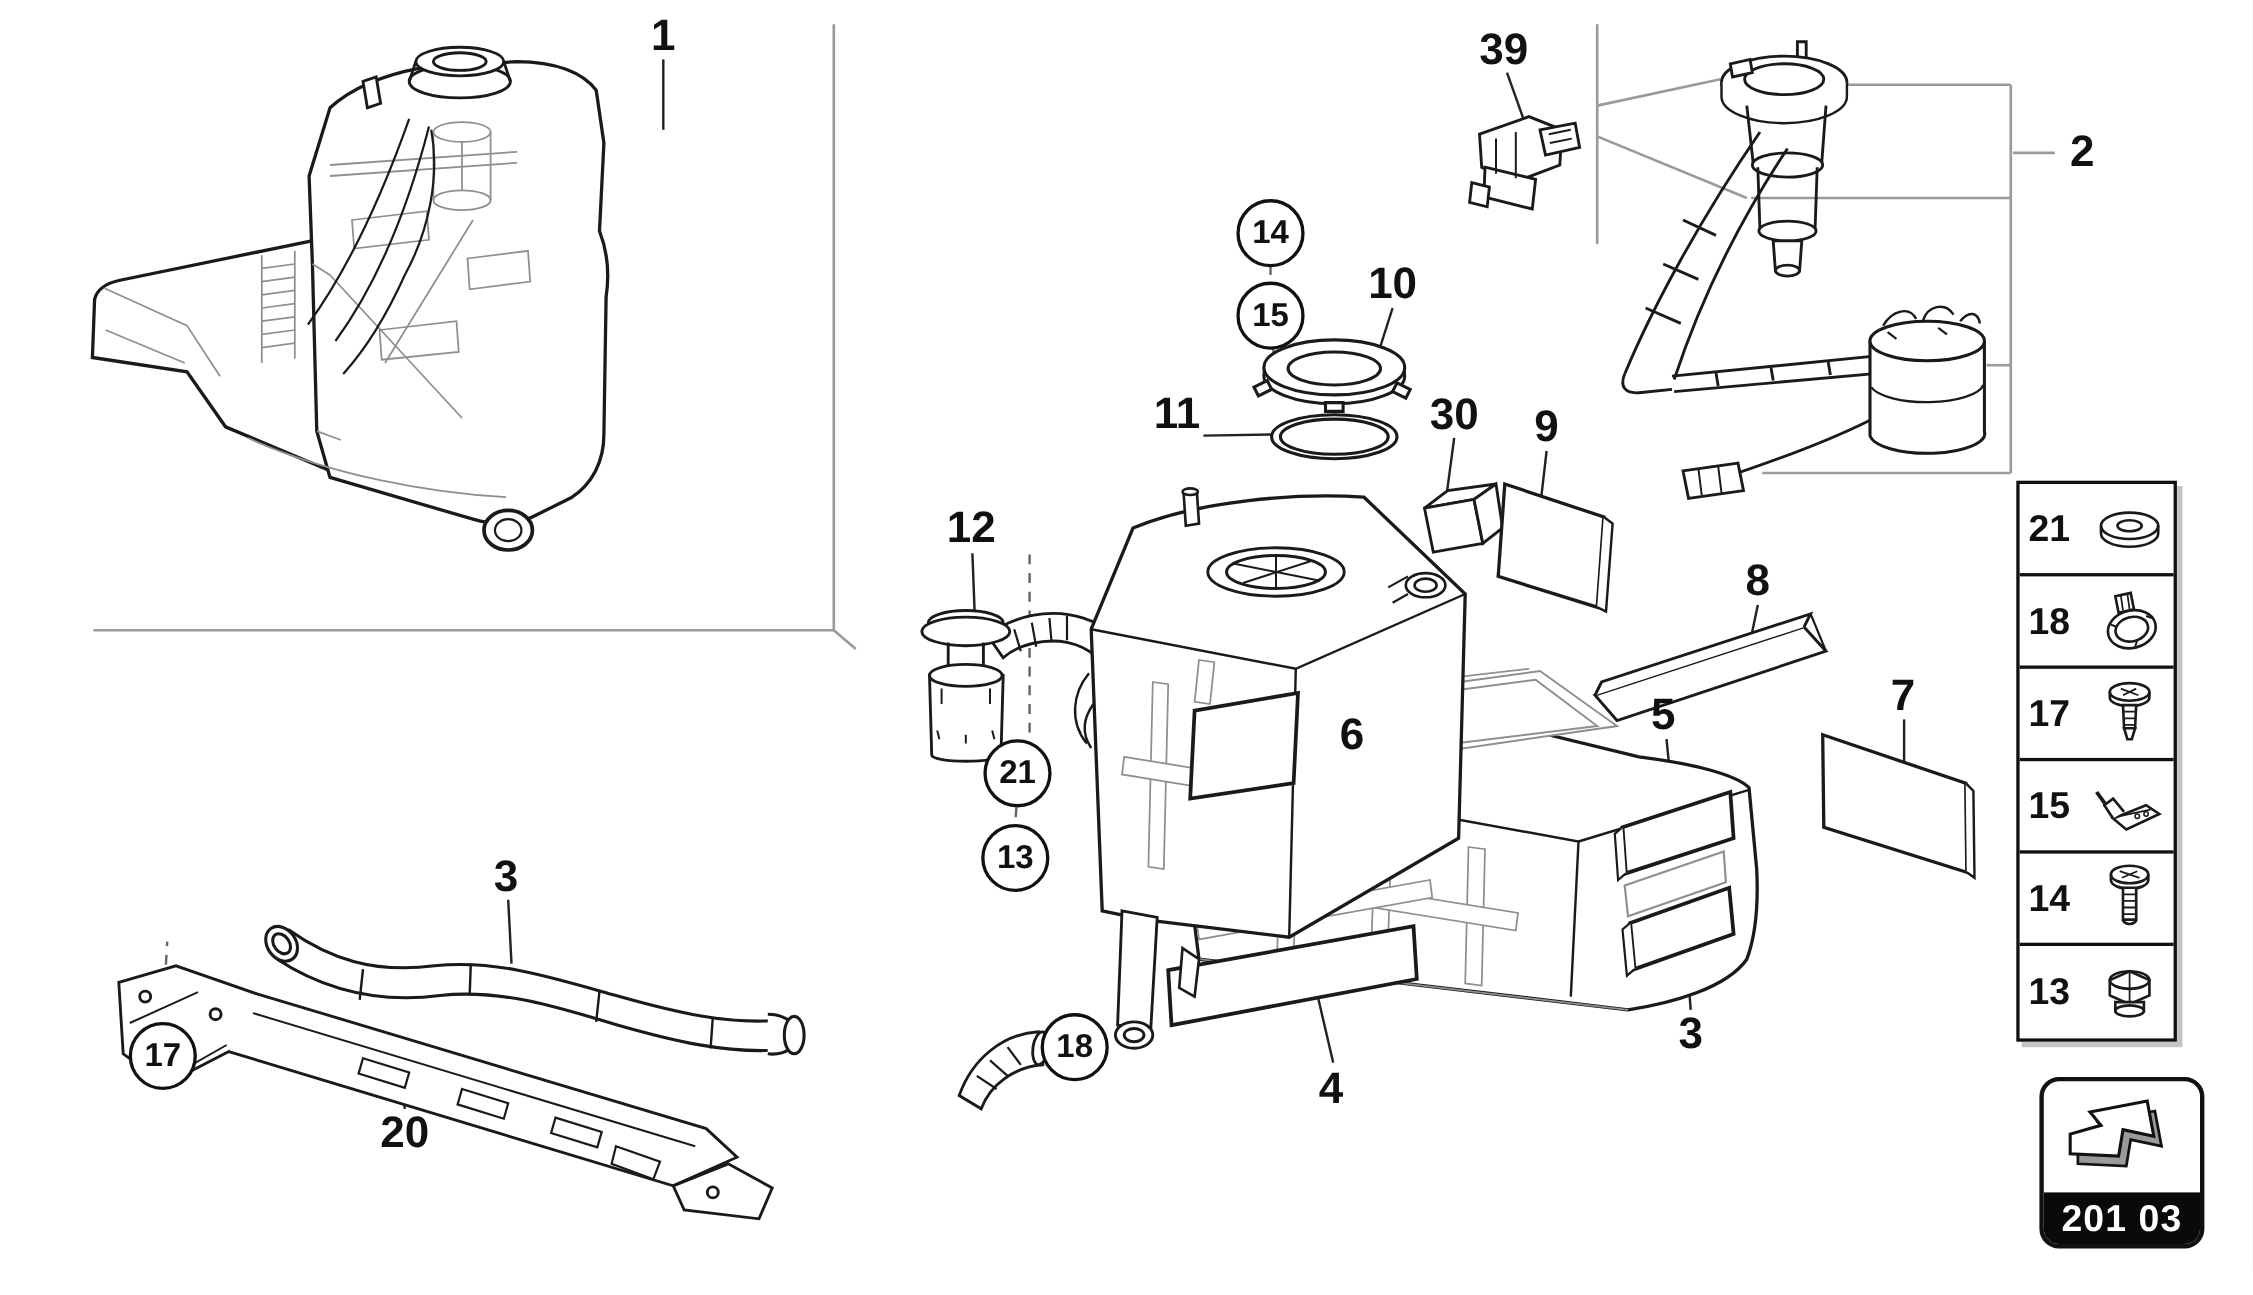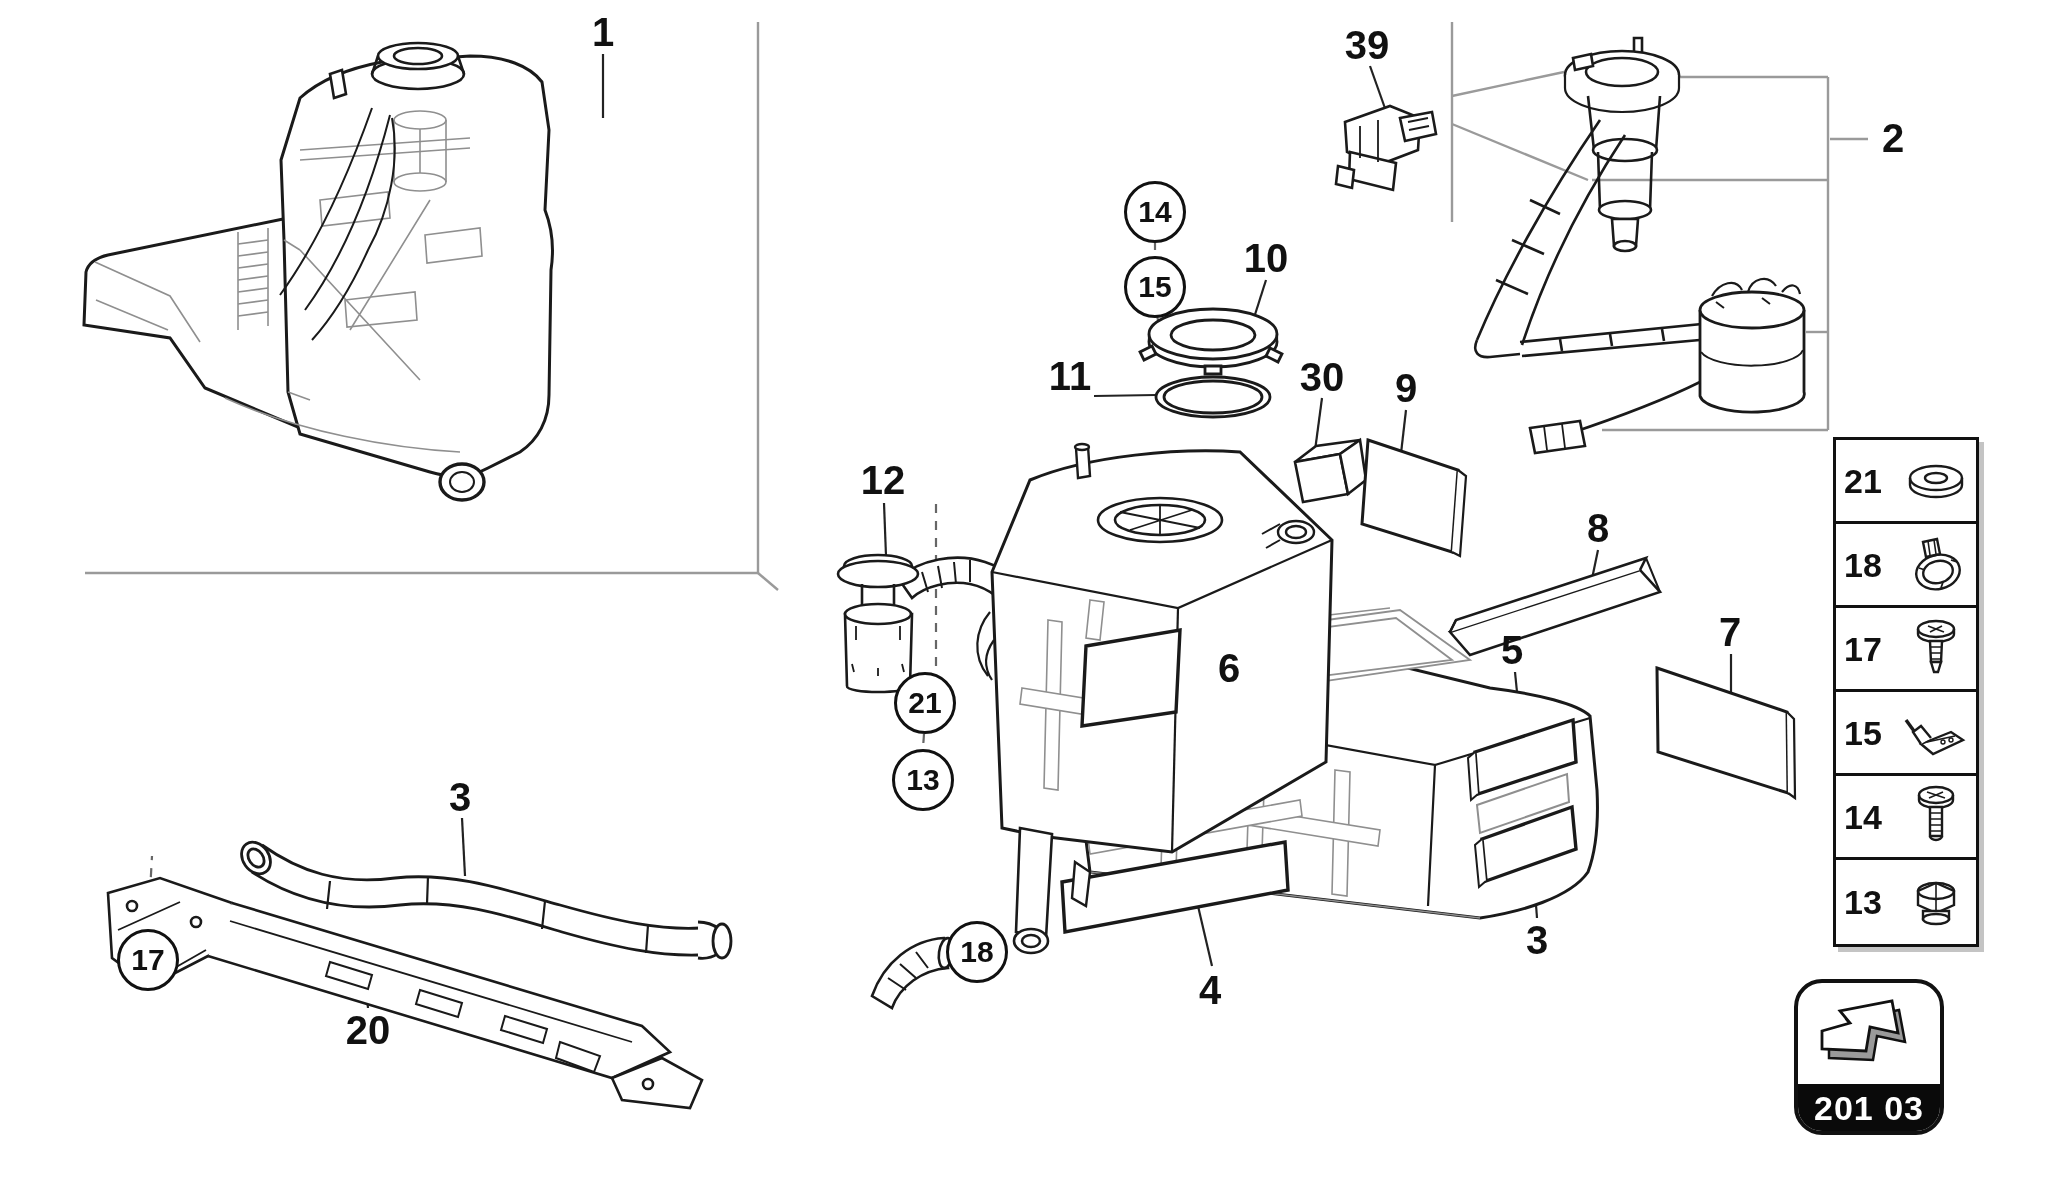--- a/index.html
+++ b/index.html
@@ -10,22 +10,22 @@
        color:#111;white-space:nowrap;line-height:1;}
   .circ{position:absolute;transform:translate(-50%,-50%);width:56px;height:56px;border:3.5px solid #111;
         border-radius:50%;background:#fff;display:flex;align-items:center;justify-content:center;
         font-weight:bold;font-size:30px;}
   .fastener-table{position:absolute;left:1833px;top:437px;width:140px;border:3px solid #111;
         background:#fff;box-shadow:5px 5px 0 #c4c4c4;}
   .fastener-row{height:84px;border-bottom:3px solid #111;display:flex;align-items:center;box-sizing:border-box;}
   .fastener-row:last-child{border-bottom:none;}
   .fastener-num{font-weight:bold;font-size:34px;padding:0 0 0 8px;width:52px;flex:none;line-height:1;}
   .fastener-ic{flex:1;display:flex;align-items:center;justify-content:center;}
-  .badge{position:absolute;left:1794px;top:979px;width:150px;height:156px;border:4px solid #111;
-         border-radius:28px;background:#fff;overflow:hidden;box-sizing:border-box;}
+  .badge{position:absolute;left:1854px;top:979px;width:150px;height:156px;border:4px solid #111;
+         border-radius:18px;background:#fff;overflow:hidden;box-sizing:border-box;}
   .badge-art{position:absolute;left:10px;top:6px;}
   .badge-band{position:absolute;left:0;bottom:0;width:100%;height:47px;background:#0a0a0a;
          display:flex;align-items:center;justify-content:center;}
   .badge-code{color:#fff;font-weight:bold;font-size:34px;letter-spacing:1px;line-height:1;}
 </style>
 </head>
 <body>
 
 <div class="stage">
 

